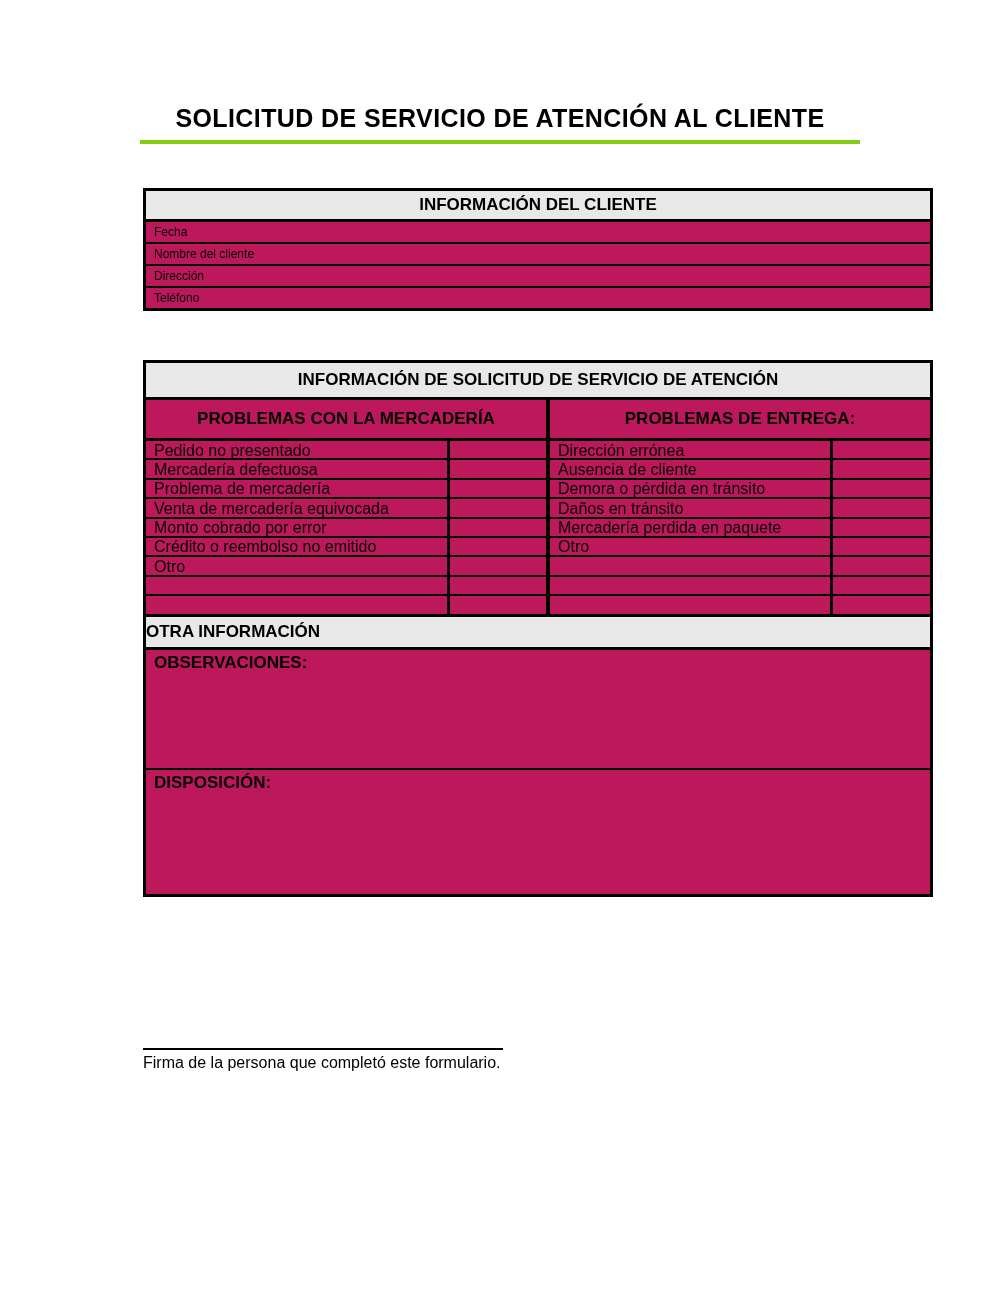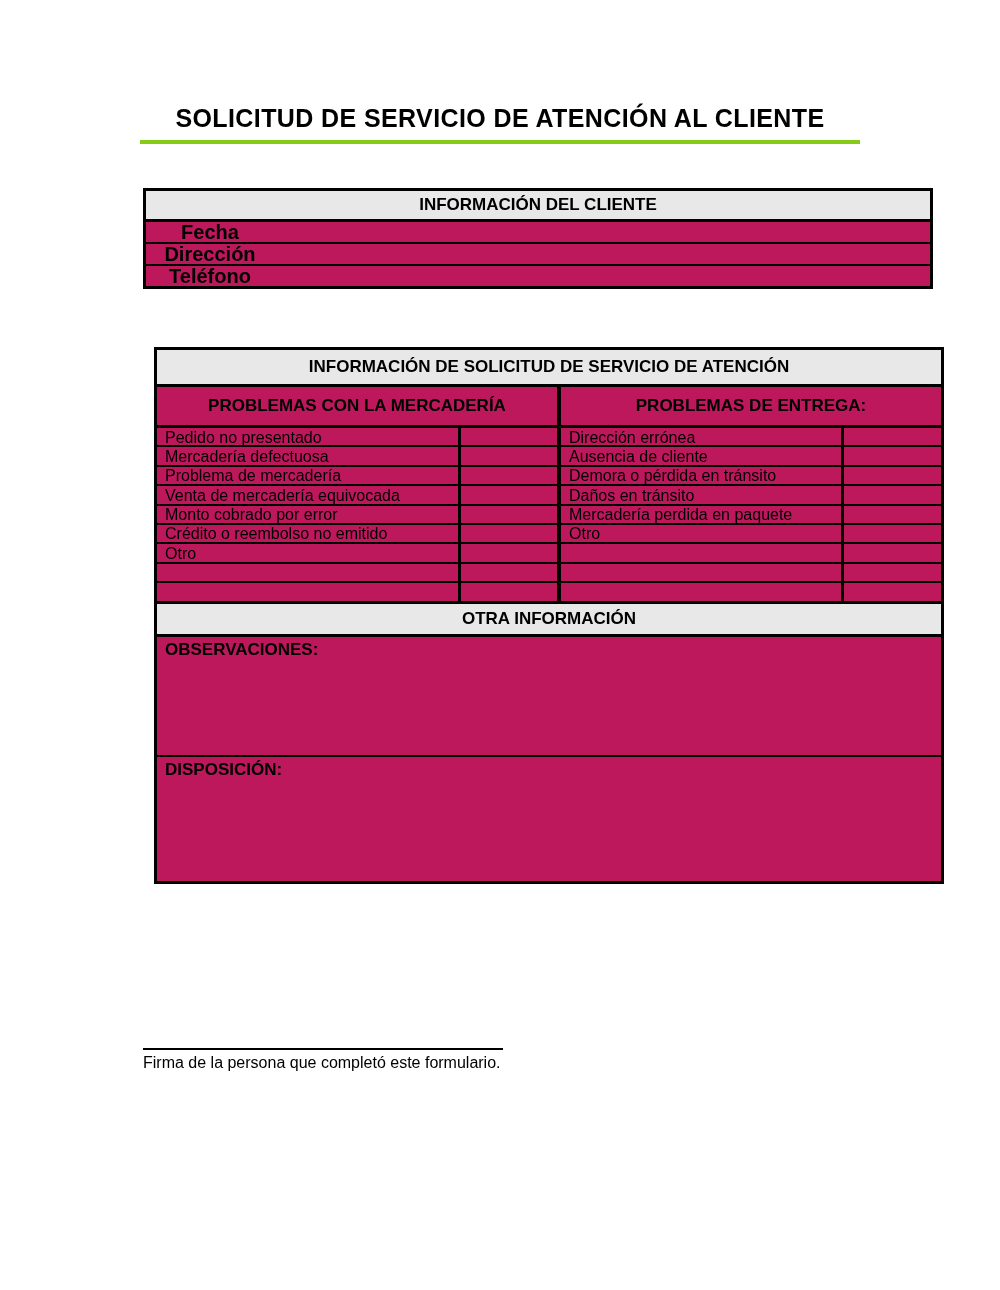--- a/index.html
+++ b/index.html
@@ -49,30 +49,29 @@
     border-bottom: 3px solid #000;
   }
 
   
   .client-table { top: 188px; }
   .client-table .gray-bar { padding: 4px 0; }
   .ci-row { display: flex; border-bottom: 2px solid #000; }
   .ci-row:last-child { border-bottom: none; }
   .ci-label {
     width: 120px;
-    font-weight: bold;
-    font-size: 20px;
+    font-weight: normal;
+    font-size: 12px;
     line-height: 17px;
     padding: 1.5px 0 1.5px 8px;
-    text-align: center;
   }
   .ci-value { flex: 1; }
 
   
-  .service-table { top: 347px; margin-left: 11px; }
+  .service-table { top: 360px; }
   .service-table .gray-bar { padding: 7px 0; }
   .col-heads { display: flex; border-bottom: 3px solid #000; }
   .col-head {
     text-align: center;
     font-weight: bold;
     font-size: 17px;
     line-height: 20px;
     padding: 9px 0;
   }
   .col-left { width: 404px; border-right: 4px solid #000; }
@@ -94,21 +93,20 @@
     line-height: 17px;
     padding: 0.5px 2px 0 8px;
     white-space: nowrap;
     overflow: hidden;
   }
   .chk-box { width: 99px; border-left: 3px solid #000; }
   .half-right .chk-box { width: 100px; }
 
   .other-bar {
     background: #e8e8e8;
-    text-align: center;
     font-weight: bold;
     font-size: 17px;
     line-height: 20px;
     padding: 5px 0;
     border-top: 3px solid #000;
     border-bottom: 3px solid #000;
   }
   .big-cell {
     font-weight: bold;
     font-size: 17px;
@@ -136,20 +134,24 @@
   <div class="form-title">SOLICITUD DE SERVICIO DE ATENCIÓN AL CLIENTE</div>
 
   <div class="form-table client-table">
     <div class="gray-bar">INFORMACIÓN DEL CLIENTE</div>
     <div>
         <div class="ci-row">
           <div class="ci-label">Fecha</div>
           <div class="ci-value"></div>
         </div>
         <div class="ci-row">
+          <div class="ci-label">Nombre del cliente</div>
+          <div class="ci-value"></div>
+        </div>
+        <div class="ci-row">
           <div class="ci-label">Dirección</div>
           <div class="ci-value"></div>
         </div>
         <div class="ci-row">
           <div class="ci-label">Teléfono</div>
           <div class="ci-value"></div>
         </div>
       </div>
   </div>
 

